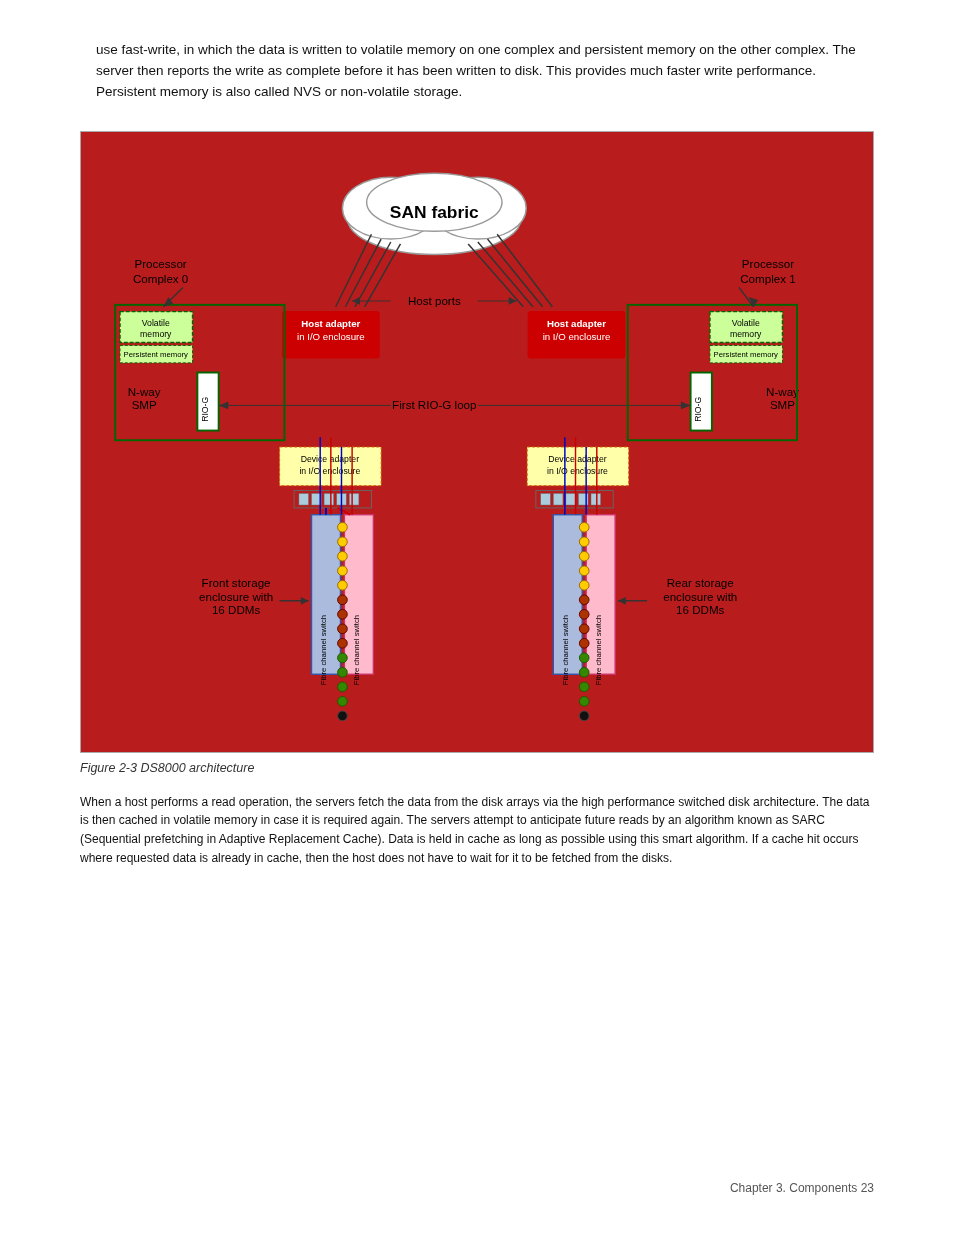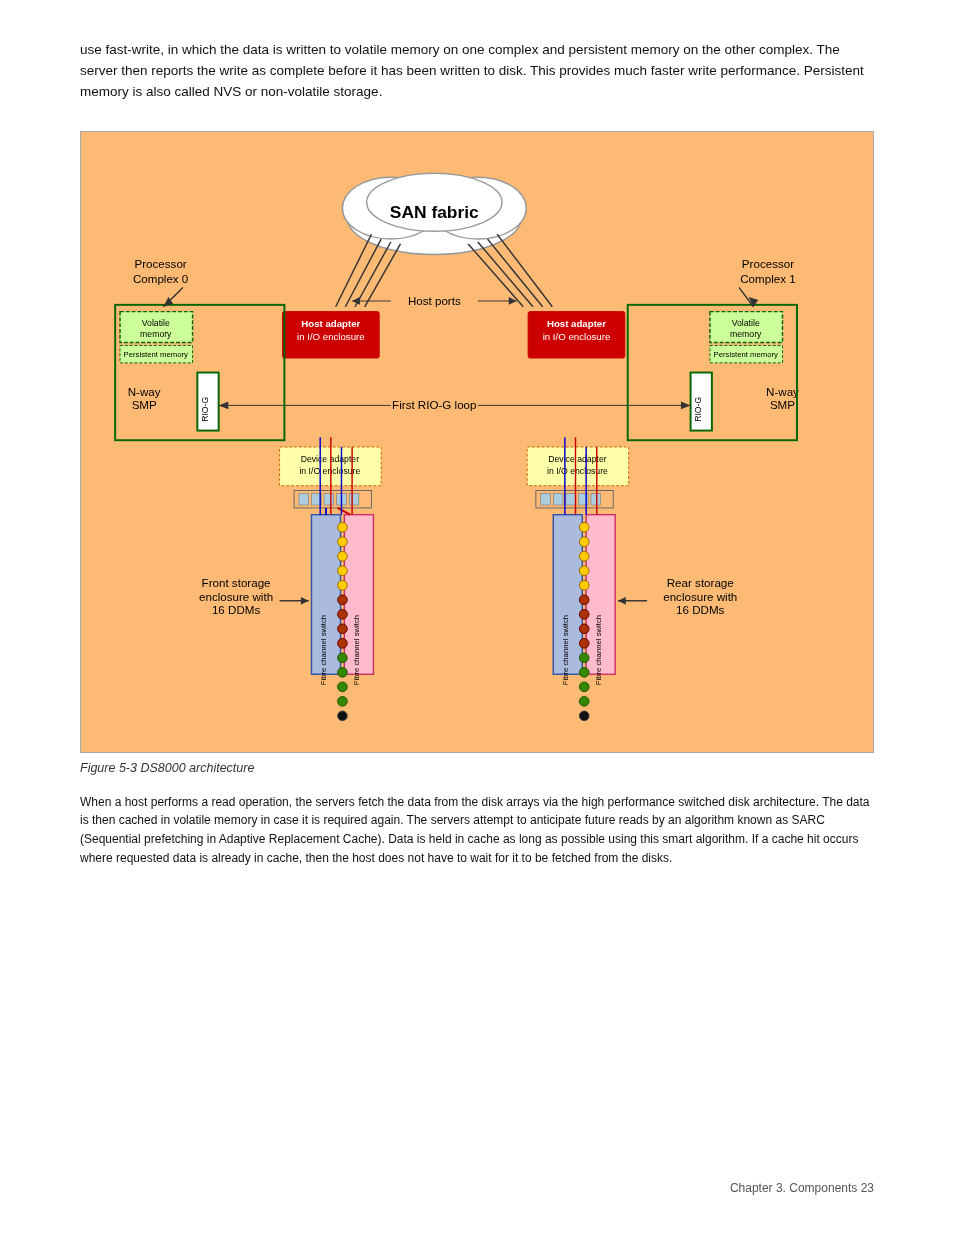--- a/index.html
+++ b/index.html
@@ -12,27 +12,28 @@
       min-height: 1235px;
     }
     .page {
       padding: 40px 80px 60px 80px;
     }
     .intro-text {
       font-size: 13.5px;
       line-height: 1.55;
       margin-bottom: 28px;
       color: #111;
+      margin-left: 16px;
     }
     .diagram-container {
       border: 1px solid #aaa;
       padding: 20px 18px 10px 10px;
       margin-bottom: 8px;
       position: relative;
-      background: #fdba74;
+      background: #b91c1c;
     }
     .figure-caption {
       font-size: 12.5px;
       font-style: italic;
       color: #333;
       margin-bottom: 18px;
     }
     .body-text {
       font-size: 12px;
       line-height: 1.55;
@@ -246,18 +247,18 @@
         <line x1="95" y1="130" x2="75" y2="150" stroke="#333" stroke-width="1.5"></line>
         <polygon points="75,150 80,140 85,147" fill="#333"></polygon>
 
         <line x1="670" y1="130" x2="685" y2="150" stroke="#333" stroke-width="1.5"></line>
         <polygon points="685,150 680,140 690,143" fill="#333"></polygon>
 
       </svg>
     </div>
   </div>
 
-  <p class="figure-caption">Figure 5-3   DS8000 architecture</p>
+  <p class="figure-caption">Figure 2-3   DS8000 architecture</p>
 
   <p class="body-text">When a host performs a read operation, the servers fetch the data from the disk arrays via the high performance switched disk architecture. The data is then cached in volatile memory in case it is required again. The servers attempt to anticipate future reads by an algorithm known as SARC (Sequential prefetching in Adaptive Replacement Cache). Data is held in cache as long as possible using this smart algorithm. If a cache hit occurs where requested data is already in cache, then the host does not have to wait for it to be fetched from the disks.</p>
 </div>
 
 <div class="page-footer">Chapter 3. Components    23</div>
 
 </body></html>

